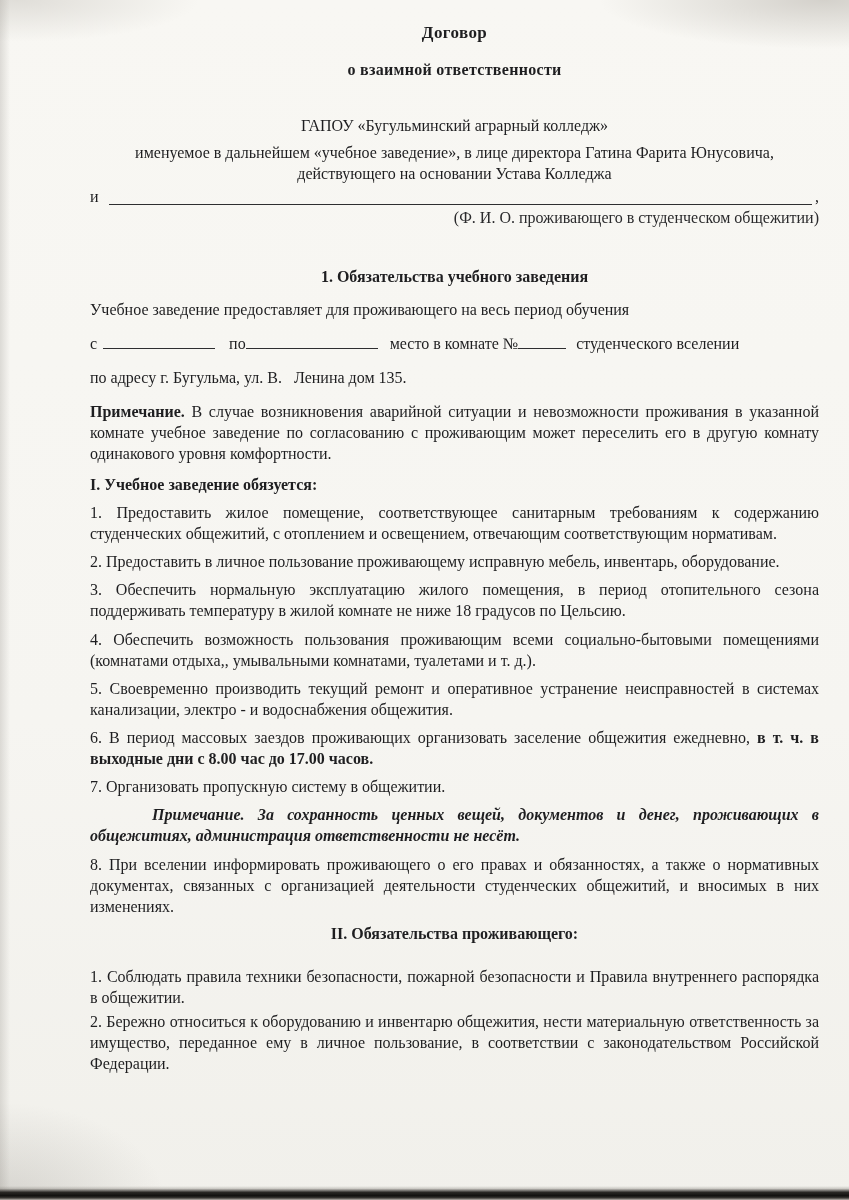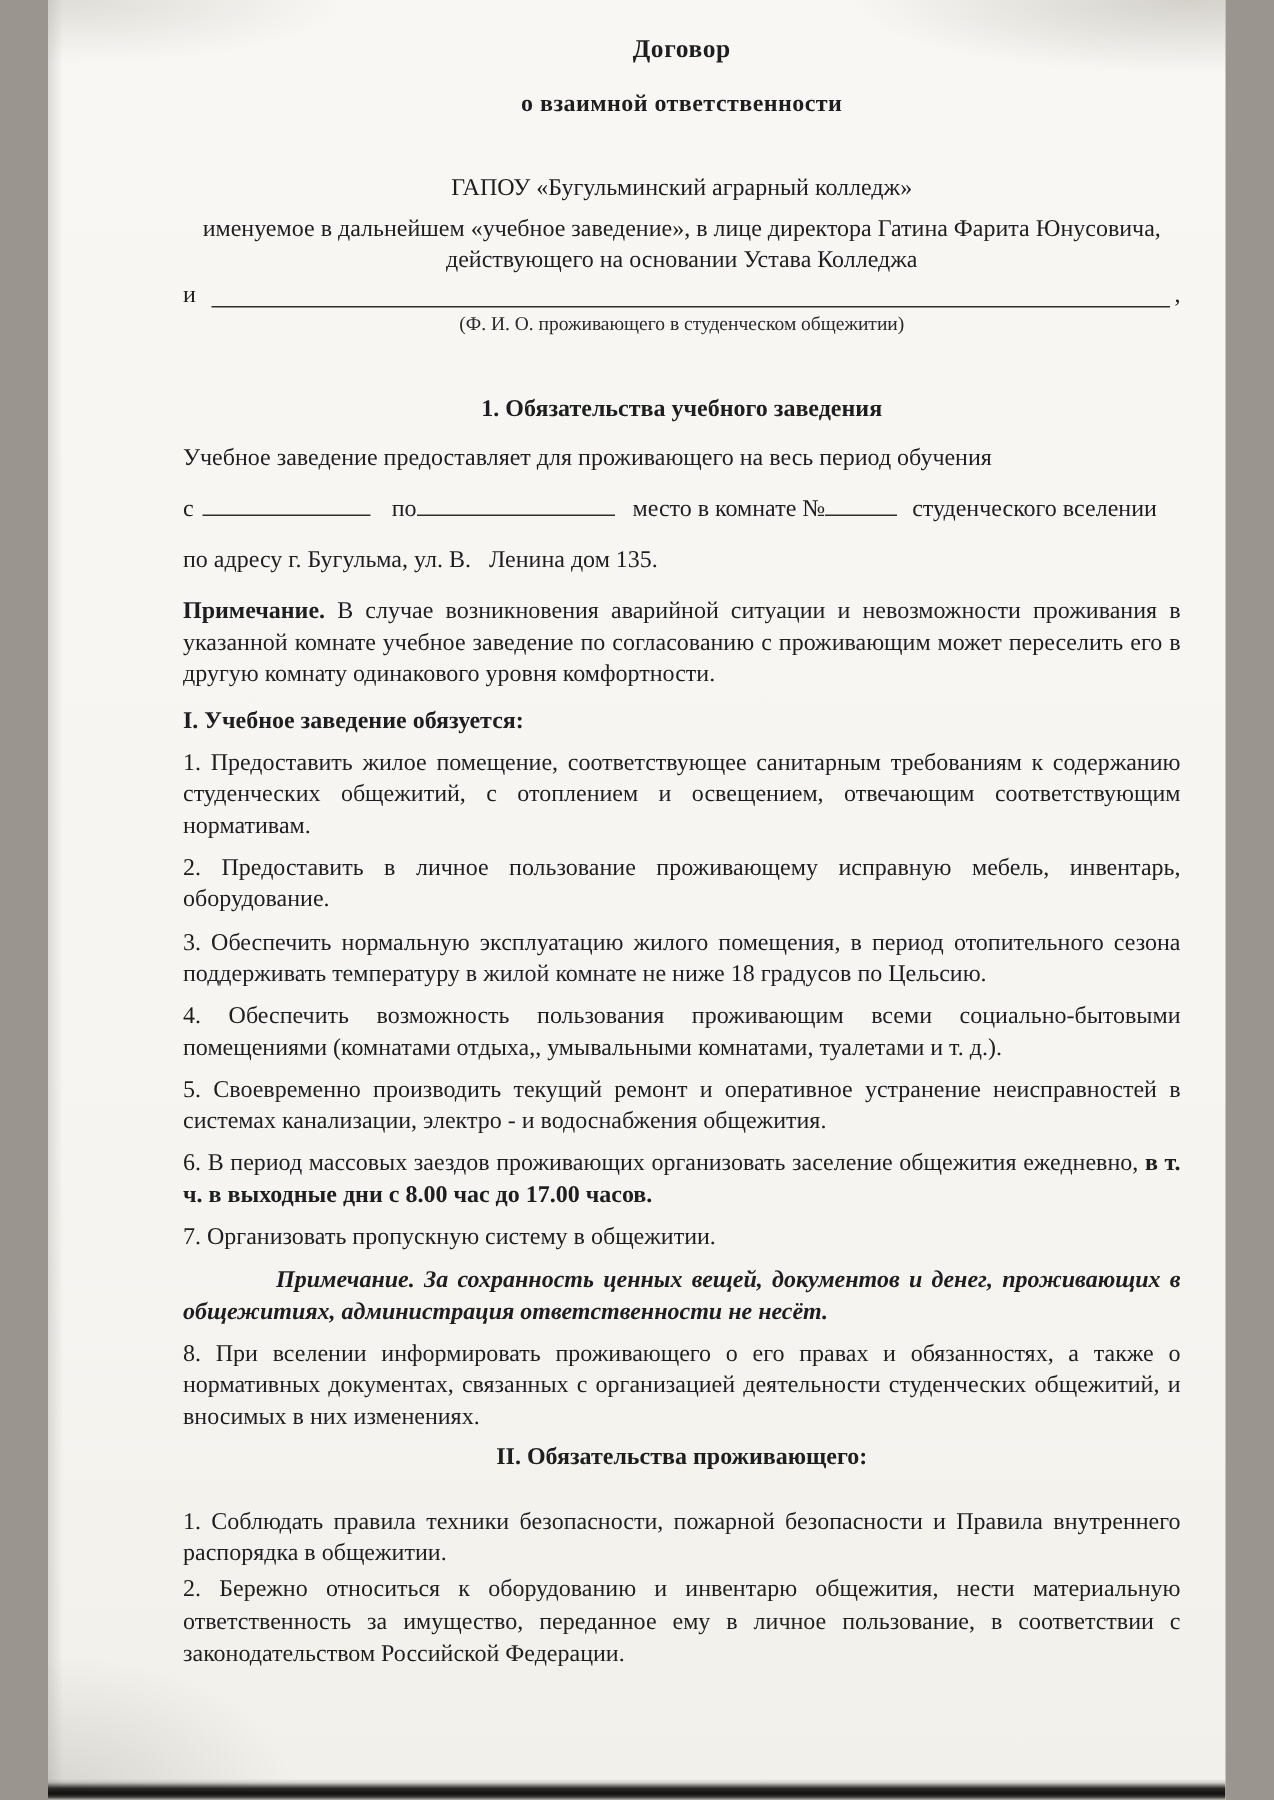--- a/index.html
+++ b/index.html
@@ -2,21 +2,21 @@
 <html><head>
 <meta charset="utf-8">
 <style>
   html, body { margin: 0; padding: 0; }
   body {
     background: #9a968f;
     font-family: "Liberation Serif", "DejaVu Serif", serif;
   }
   .page {
     position: relative;
-    width: 785px;
+    width: 849px;
     height: 1200px;
     margin: 0 auto;
     overflow: hidden;
     color: #1e1e20;
     font-size: 16px;
     line-height: 1.32;
     padding: 22px 30px 0 90px;
     box-sizing: border-box;
     background:
       linear-gradient(90deg, rgba(150,146,140,.28) 0px, rgba(150,146,140,0) 10px),
@@ -25,21 +25,21 @@
       radial-gradient(ellipse 220px 130px at 0% 100%, rgba(150,146,140,.30), transparent 75%),
       linear-gradient(180deg, #f8f7f3 0%, #f6f5f1 60%, #f1f0eb 100%);
   }
   p { margin: 0; }
   .center  { text-align: center; }
   .justify { text-align: justify; }
   .bold    { font-weight: bold; }
   .prewrap { white-space: pre-wrap; }
   .title    { font-size: 17px; font-weight: bold; letter-spacing: .4px; }
   .subtitle { font-size: 16px; font-weight: bold; letter-spacing: .3px; }
-  .caption  { font-size: 13px; color: #2a2a2c; }
+  .caption  { font-size: 16px; color: #2a2a2c; text-align: right; }
   .heading  { font-weight: bold; }
   .note-italic { font-weight: bold; font-style: italic; text-indent: 62px; }
   .mt2  { margin-top: 2px;  }
   .mt3  { margin-top: 3px;  }
   .mt5  { margin-top: 22px;  }
   .mt6  { margin-top: 6px; text-align: center;  }
   .mt7  { margin-top: 7px;  }
   .mt10 { margin-top: 10px; }
   .mt12 { margin-top: 12px; }
   .mt13 { margin-top: 13px; }

